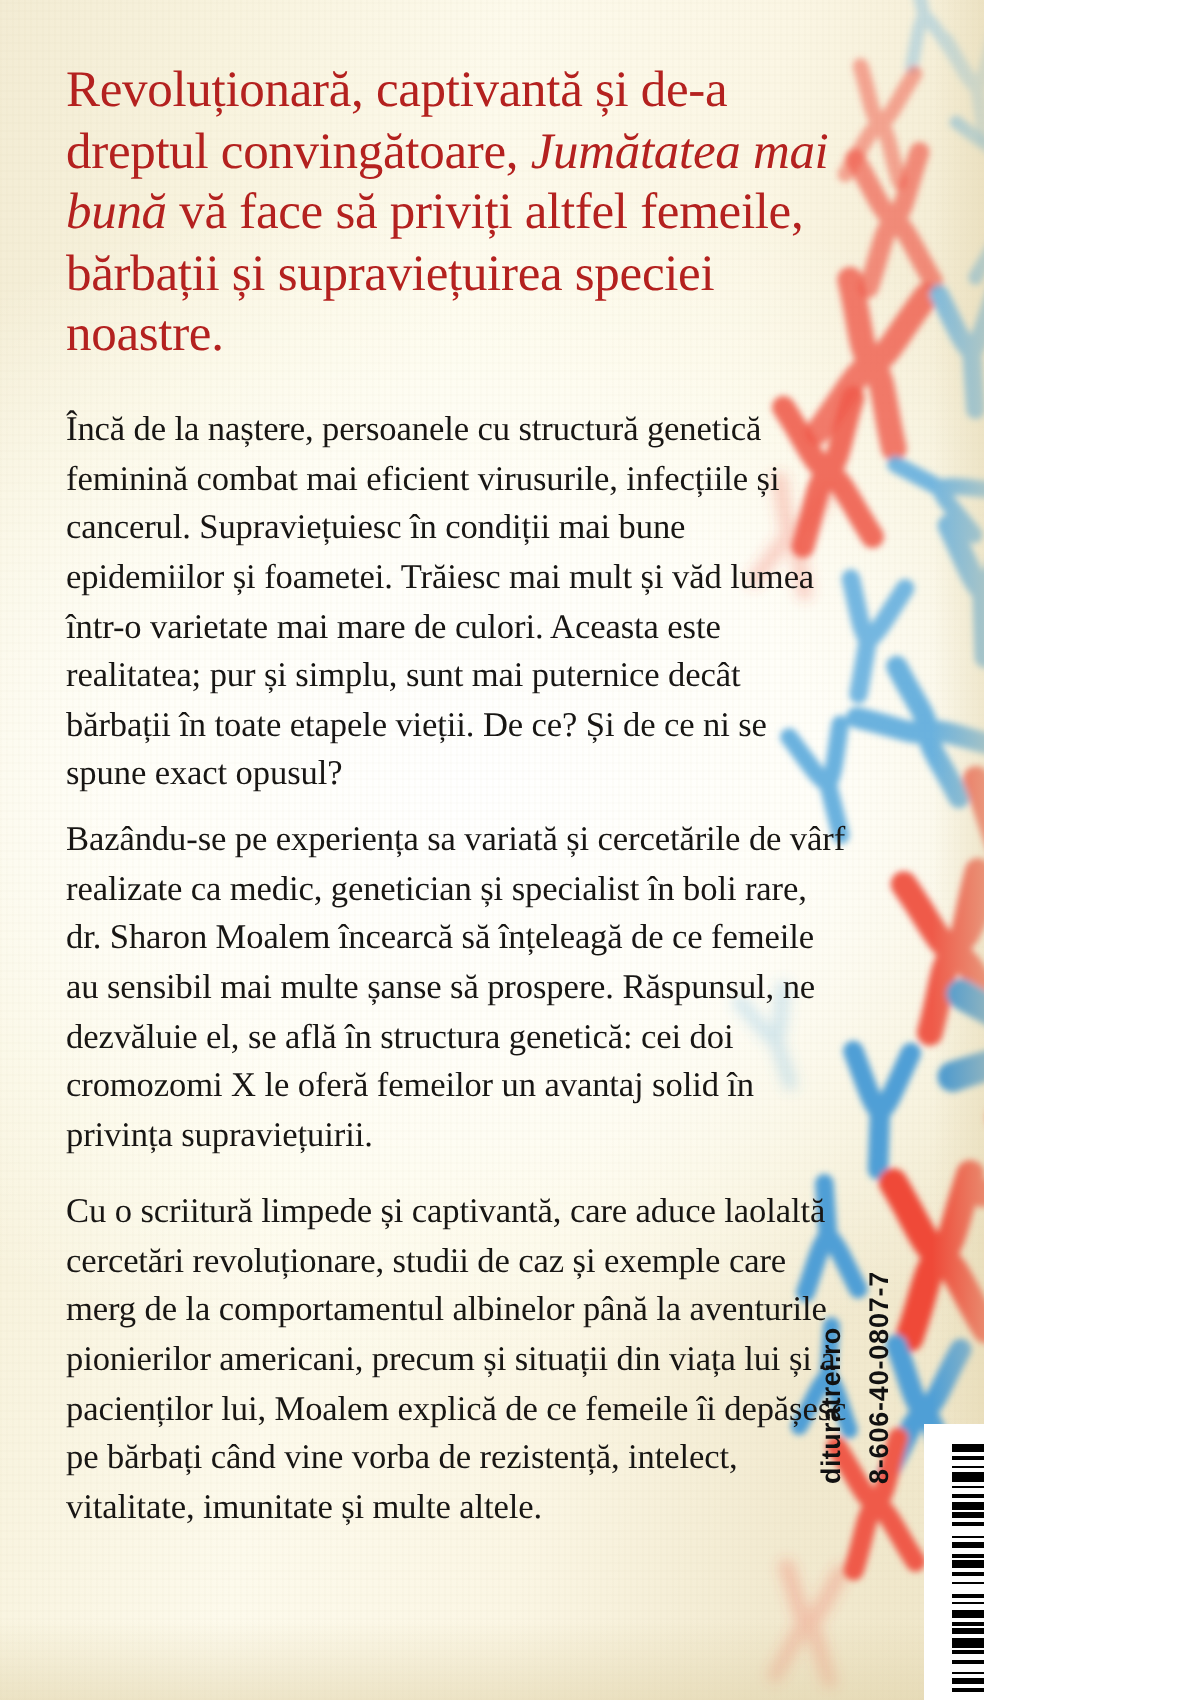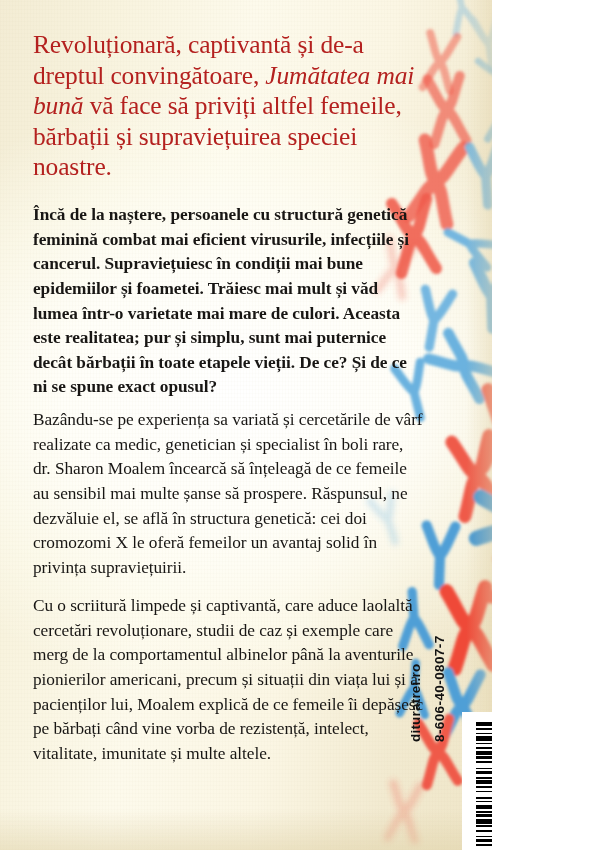--- a/index.html
+++ b/index.html
@@ -76,21 +76,21 @@
 
   .body-block {
     position: absolute;
     left: 33px;
     width: 392px;
     color: #181614;
     font-size: 17.3px;
     line-height: 24.6px;
     letter-spacing: -0.05px;
   }
-  #para-1 { top: 186px; font-weight: bold; }
+  #para-1 { top: 186px; }
   #para-2 { top: 391px; }
   #para-3 { top: 577px; }
 
   
   .barcode-box {
     position: absolute;
     left: 462px;
     top: 712px;
     width: 110px;
     height: 138px;

